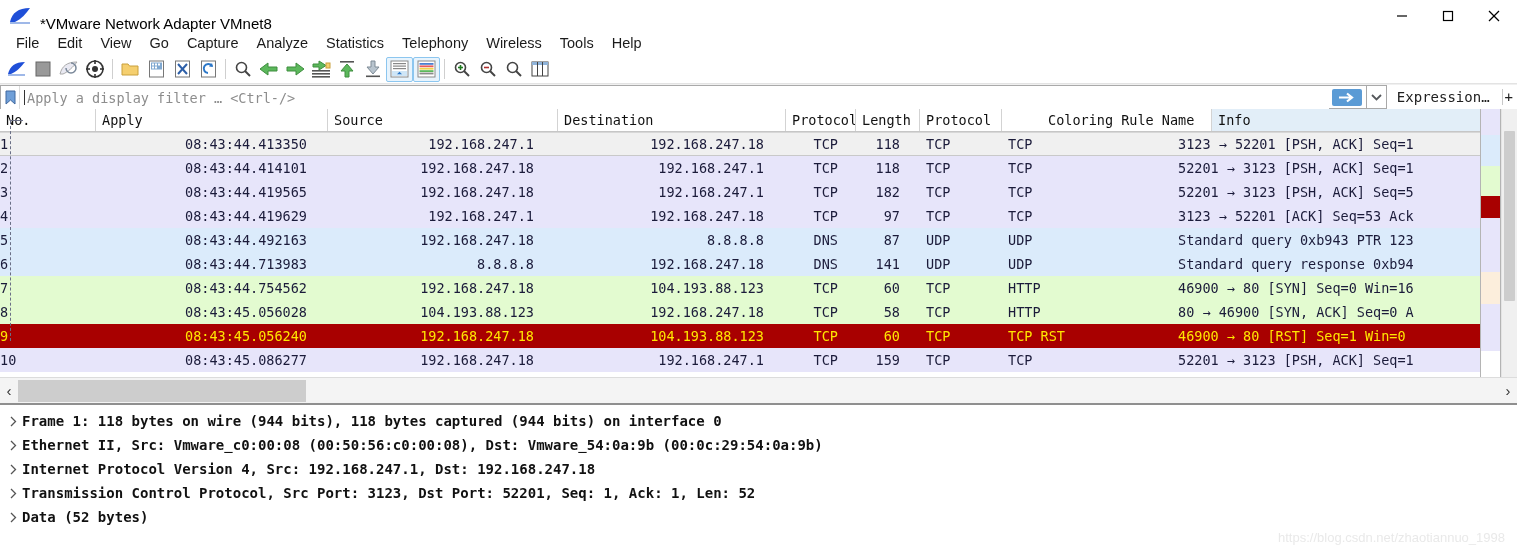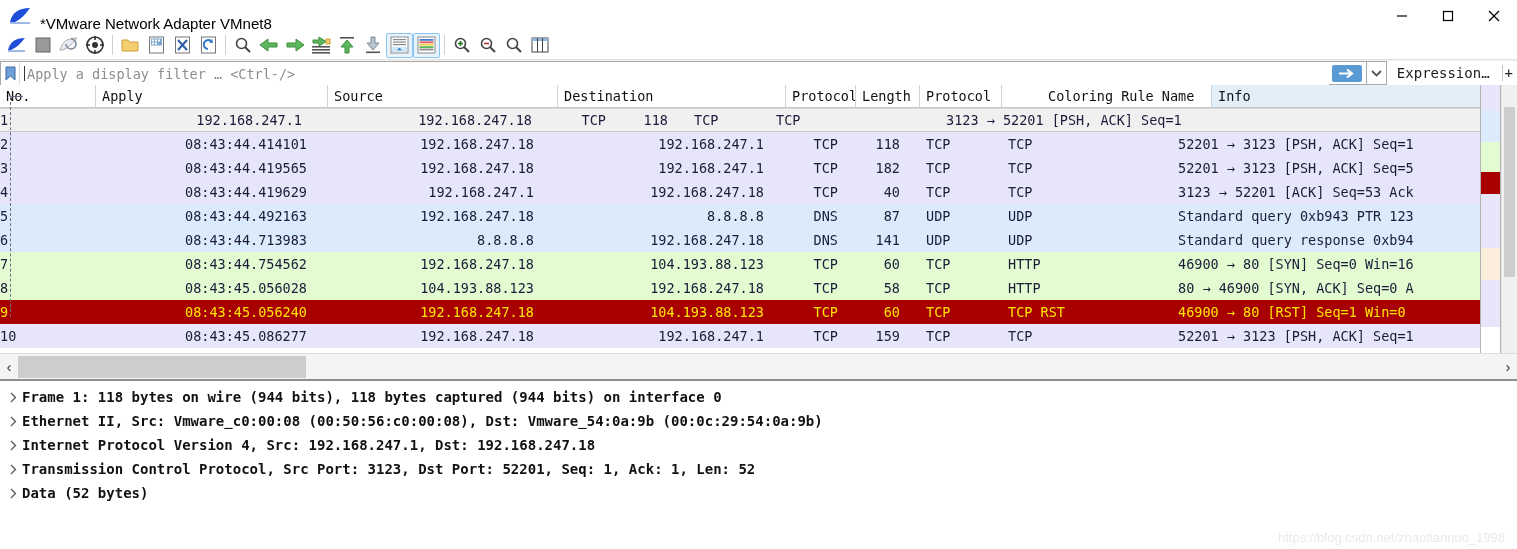--- a/index.html
+++ b/index.html
@@ -220,20 +220,33 @@
       </div>
       <div class="win-btn">
         <svg width="16" height="16" viewBox="0 0 16 16">
             <line x1="3" y1="3" x2="13" y2="13" stroke="#000" stroke-width="1.3"></line>
             <line x1="13" y1="3" x2="3" y2="13" stroke="#000" stroke-width="1.3"></line>
           </svg>
       </div>
     </div>
   </div>
 
+  <div class="menubar">
+    <div class="menu-item">File</div>
+    <div class="menu-item">Edit</div>
+    <div class="menu-item">View</div>
+    <div class="menu-item">Go</div>
+    <div class="menu-item">Capture</div>
+    <div class="menu-item">Analyze</div>
+    <div class="menu-item">Statistics</div>
+    <div class="menu-item">Telephony</div>
+    <div class="menu-item">Wireless</div>
+    <div class="menu-item">Tools</div>
+    <div class="menu-item">Help</div>
+  </div>
 
   <div class="toolbar">
 
     <div class="tb">
       <svg width="20" height="16" viewBox="0 0 20 16">
           <path d="M1 13 C3 5 8 1 18 1 C14 6 9 11 4 13 Z" fill="#1f4fd8"></path>
           <path d="M1 13 L18 13 L18 15 L1 15 Z" fill="#9fb8e8"></path>
         </svg>
     </div>
     <div class="tb">
@@ -422,20 +435,21 @@
           <div class="hdr-cell" style="width: 70px;">Protocol</div>
           <div class="hdr-cell" style="width: 64px;">Length</div>
           <div class="hdr-cell" style="width: 82px;">Protocol</div>
           <div class="hdr-cell" style="width: 170px; margin-left: 40px;">Coloring Rule Name</div>
           <div class="hdr-cell info" style="width: 300px;">Info</div>
         </div>
 
       <div class="rows-wrap" id="rows-wrap">
           <div class="prow selected" style="background: rgb(240, 240, 240); color: rgb(27, 27, 58);">
             <div class="pcell no" style="width: 96px;">1</div>
+            <div class="pcell time" style="width: 232px;">08:43:44.413350</div>
             <div class="pcell src" style="width: 230px;">192.168.247.1</div>
             <div class="pcell dst" style="width: 228px;">192.168.247.18</div>
             <div class="pcell proto" style="width: 70px;">TCP</div>
             <div class="pcell len" style="width: 64px;">118</div>
             <div class="pcell proto2" style="width: 82px;">TCP</div>
             <div class="pcell color" style="width: 170px;">TCP</div>
             <div class="pcell info" style="width: 300px;">3123 → 52201 [PSH, ACK] Seq=1</div>
           </div>
           <div class="prow" style="background: rgb(231, 229, 250); color: rgb(27, 27, 58);">
             <div class="pcell no" style="width: 96px;">2</div>
@@ -458,21 +472,21 @@
             <div class="pcell proto2" style="width: 82px;">TCP</div>
             <div class="pcell color" style="width: 170px;">TCP</div>
             <div class="pcell info" style="width: 300px;">52201 → 3123 [PSH, ACK] Seq=5</div>
           </div>
           <div class="prow" style="background: rgb(231, 229, 250); color: rgb(27, 27, 58);">
             <div class="pcell no" style="width: 96px;">4</div>
             <div class="pcell time" style="width: 232px;">08:43:44.419629</div>
             <div class="pcell src" style="width: 230px;">192.168.247.1</div>
             <div class="pcell dst" style="width: 228px;">192.168.247.18</div>
             <div class="pcell proto" style="width: 70px;">TCP</div>
-            <div class="pcell len" style="width: 64px;">40</div>
+            <div class="pcell len" style="width: 64px;">97</div>
             <div class="pcell proto2" style="width: 82px;">TCP</div>
             <div class="pcell color" style="width: 170px;">TCP</div>
             <div class="pcell info" style="width: 300px;">3123 → 52201 [ACK] Seq=53 Ack</div>
           </div>
           <div class="prow" style="background: rgb(219, 235, 251); color: rgb(27, 27, 58);">
             <div class="pcell no" style="width: 96px;">5</div>
             <div class="pcell time" style="width: 232px;">08:43:44.492163</div>
             <div class="pcell src" style="width: 230px;">192.168.247.18</div>
             <div class="pcell dst" style="width: 228px;">8.8.8.8</div>
             <div class="pcell proto" style="width: 70px;">DNS</div>

